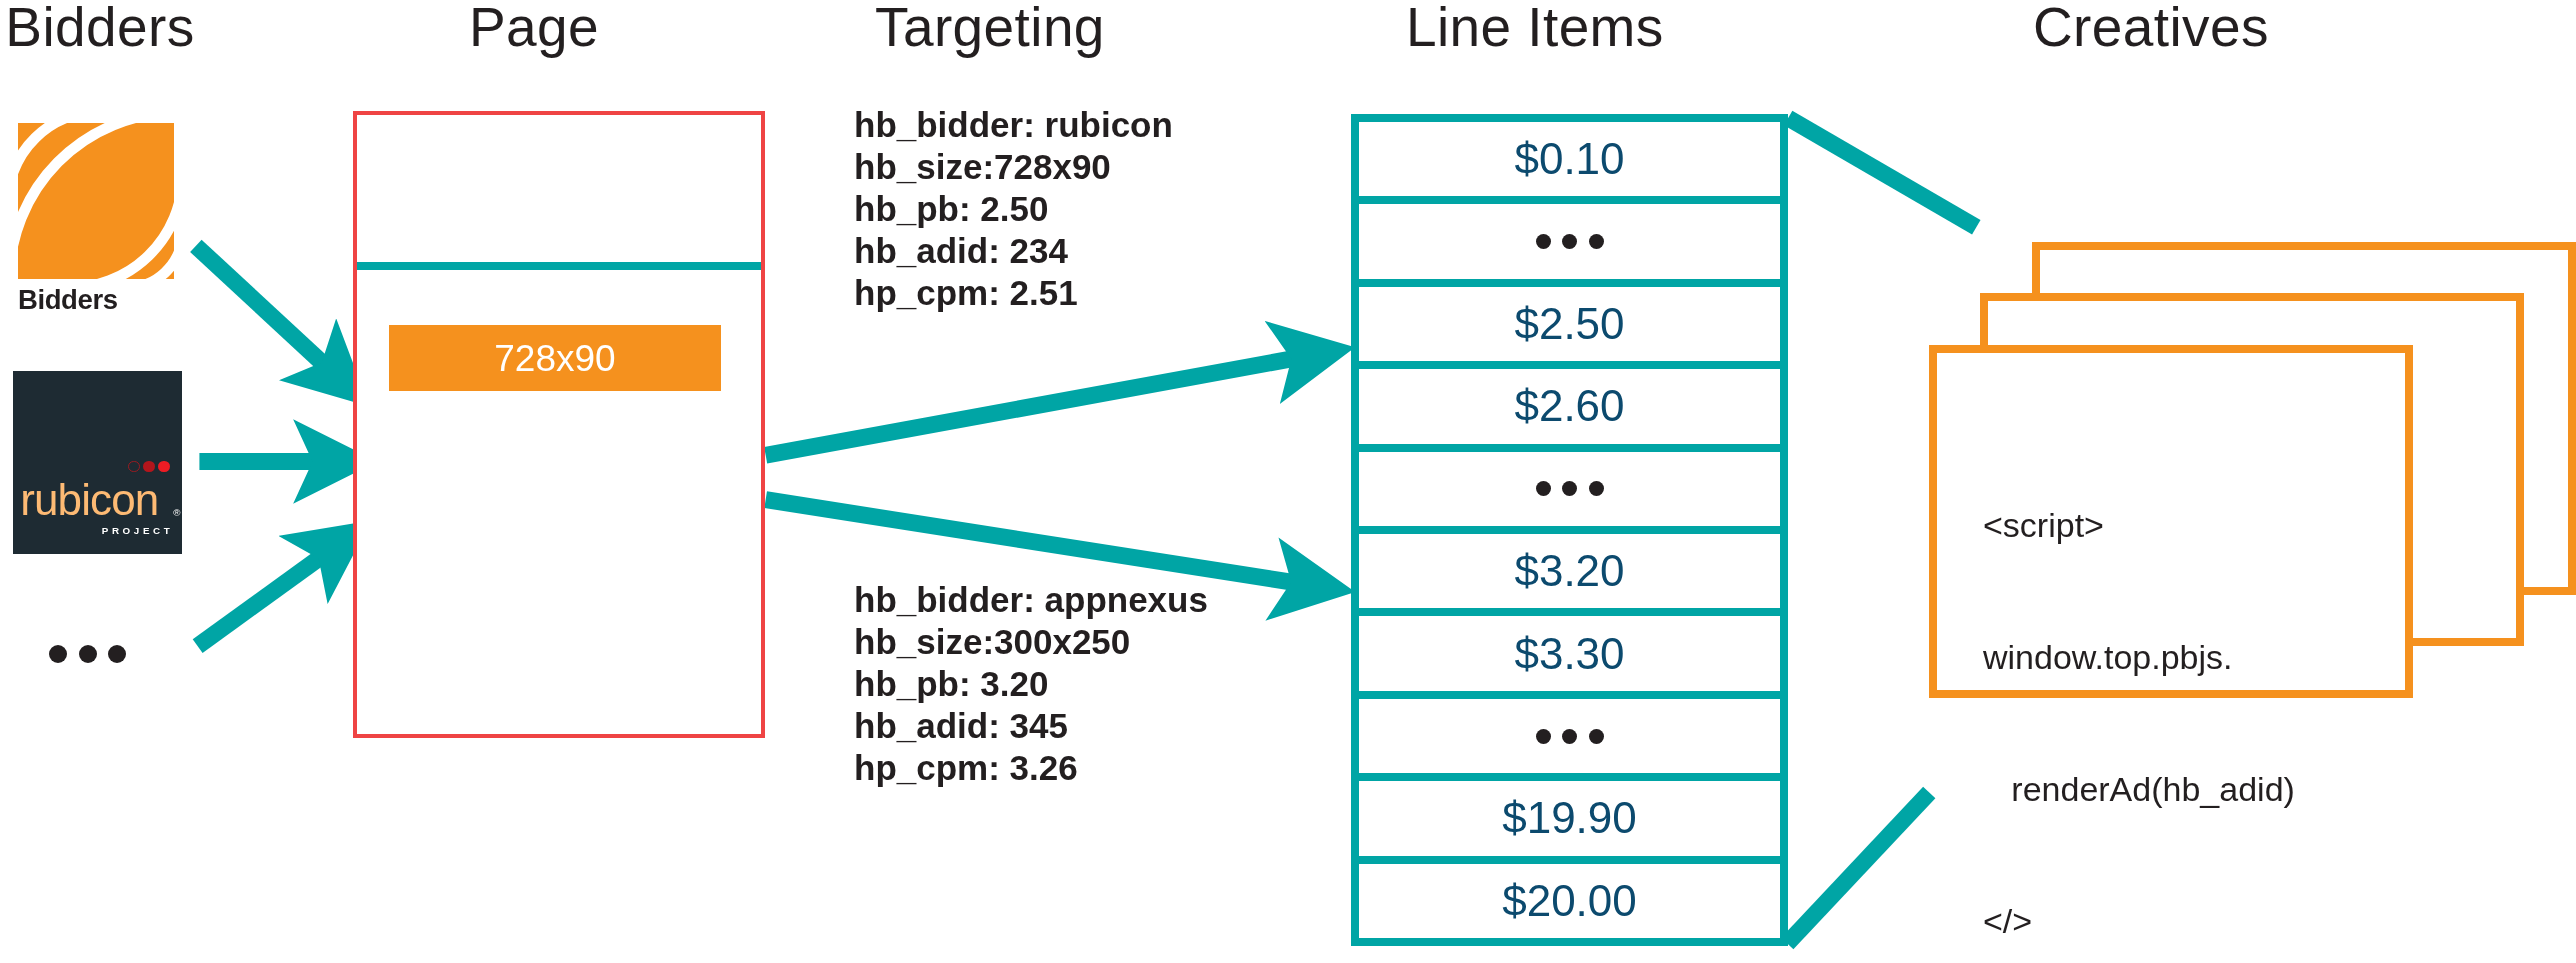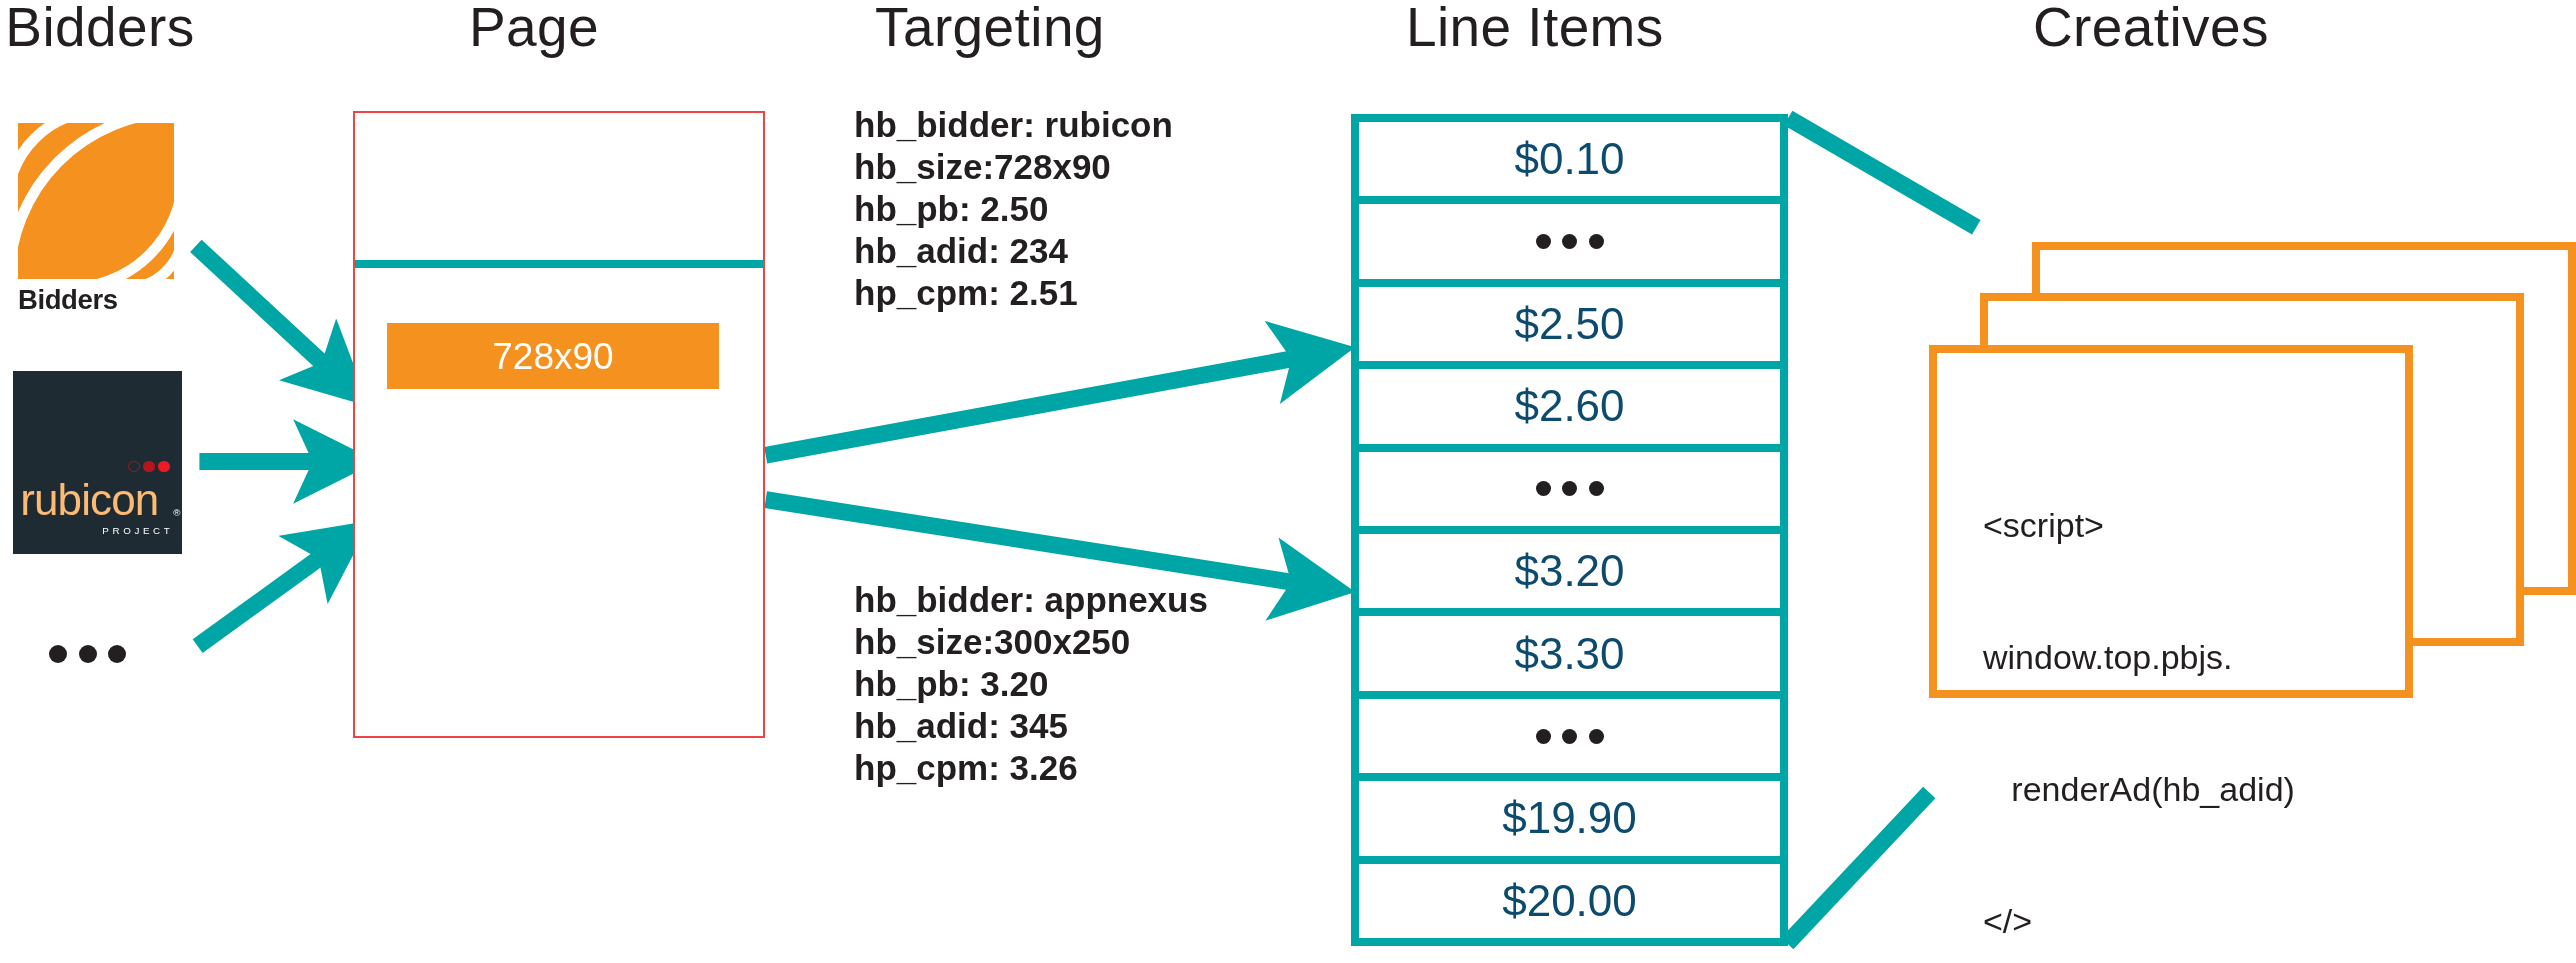--- a/index.html
+++ b/index.html
@@ -64,42 +64,42 @@
     color: #fdba74;
     letter-spacing: -0.9px;
     line-height: 1;
   }
   .rubicon-sub {
     position: absolute;
     right: 9px;
     bottom: 18px;
     font-family: "Liberation Sans", sans-serif;
     font-size: 9.8px;
-    font-weight: 400;
+    font-weight: 700;
     color: #ffffff;
     letter-spacing: 3.6px;
     line-height: 1;
   }
   .rubicon-dots { position: absolute; right: 12.4px; bottom: 82px; display: flex; gap: 3.6px; }
   .rubicon-dots i { display: block; width: 11.5px; height: 11.5px; border-radius: 50%; }
   .rd1 { background: #1e2b33; border: 1.8px solid #9b1b21; box-sizing: border-box; }
   .rd2 { background: #b3161c; }
   .rd3 { background: #ed1c24; }
   .rubicon-reg {
     position: absolute; right: 1.8px; bottom: 36px;
     font-size: 9.8px; color: #ffffff; line-height: 1;
   }
 
   .ellipsis-dots { display: flex; gap: 11.5px; align-items: center; }
   .ellipsis-dots i { display: block; width: 18px; height: 18px; border-radius: 50%; background: #231f20; }
 
   
   .page-box {
     box-sizing: border-box;
-    border: 2px solid #ef4444;
+    border: 4px solid #ef4444;
     background: #ffffff;
   }
   .page-divider {
     background: #00A5A5;
     height: 8px;
   }
   .ad-slot {
     background: #F5911E;
     display: flex;
     align-items: center;

